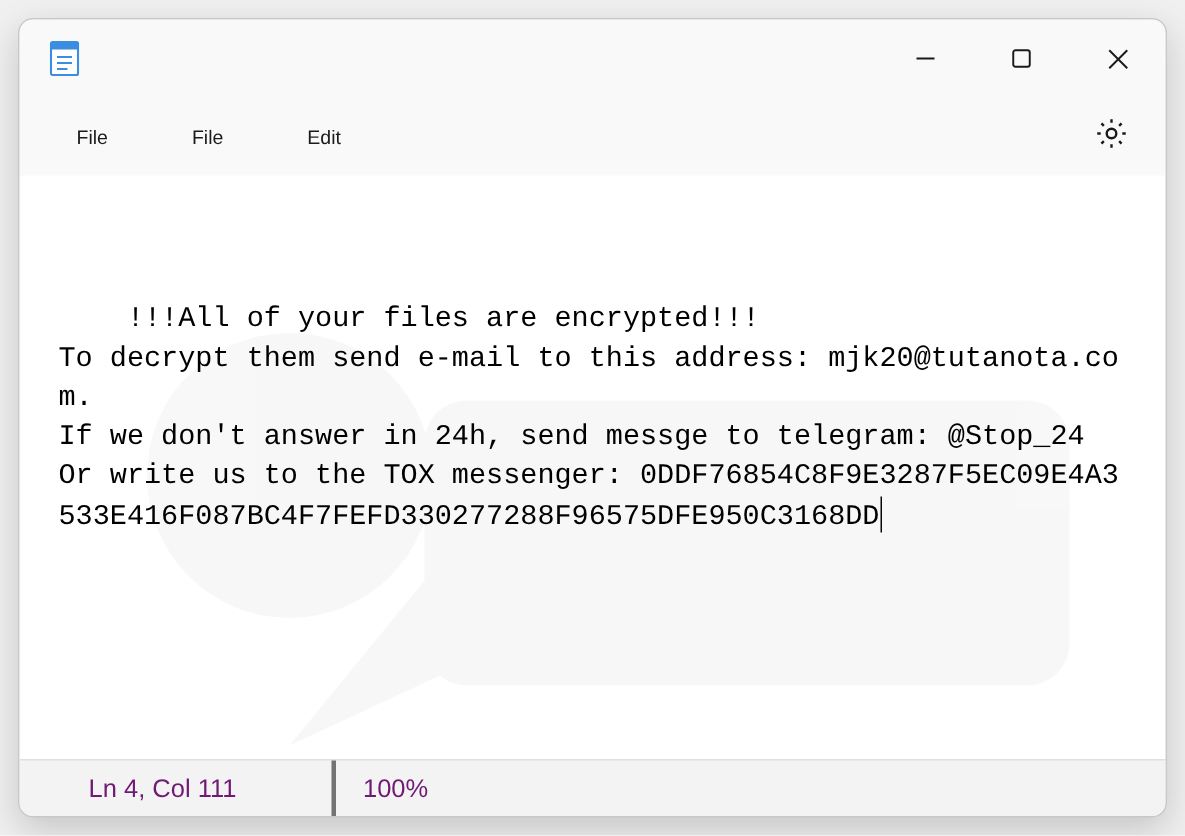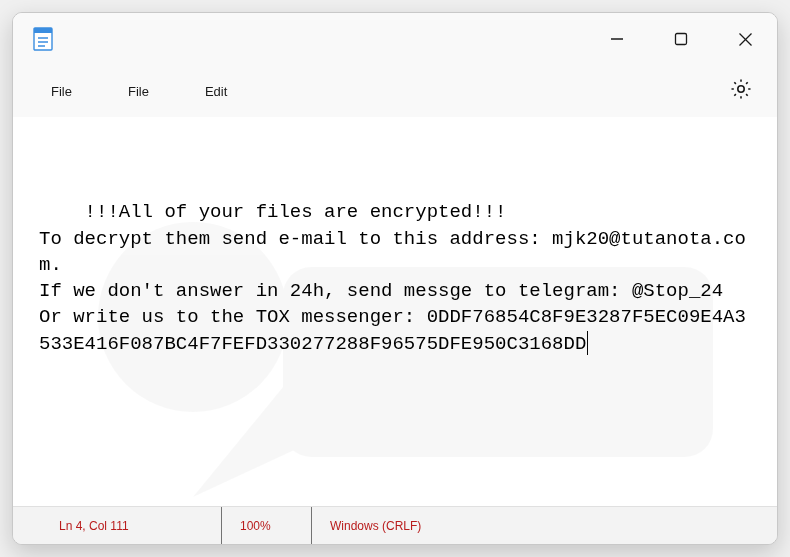--- a/index.html
+++ b/index.html
@@ -101,27 +101,27 @@
     vertical-align: text-bottom;
     margin-left: 1px;
   }
 
   .statusbar {
     height: 38px;
     border-top: 1px solid #e0e0e0;
     background: #f3f3f3;
     display: flex;
     align-items: flex-end;
-    font-size: 12px;
-    color: #b91c1c;
+    font-size: 17px;
+    color: #701a75;
     padding: 0 8px;
   }
   .status-cell {
     padding: 0 18px;
-    border-left: 1px solid #737373;
+    border-left: 3px solid #737373;
     height: 100%;
     display: flex;
     align-items: center;
   }
   .status-cell.first { border-left: none; padding-left: 38px; min-width: 200px;}
   .status-cell.zoom { min-width: 90px; }
   .status-cell.eol { min-width: 200px; }
   .status-cell.enc { min-width: 110px; }
 
   
@@ -195,16 +195,15 @@
     </svg>
     <span class="text-body">!!!All of your files are encrypted!!!
 To decrypt them send e-mail to this address: mjk20@tutanota.com.
 If we don't answer in 24h, send messge to telegram: @Stop_24
 Or write us to the TOX messenger: 0DDF76854C8F9E3287F5EC09E4A3533E416F087BC4F7FEFD330277288F96575DFE950C3168DD</span><span class="caret"></span>
   </div>
 
   <div class="statusbar">
     <div class="status-cell first">Ln 4, Col 111</div>
     <div class="status-cell zoom">100%</div>
-    <div class="status-cell eol">Windows (CRLF)</div>
   </div>
 
 </div>
 
 </body></html>

